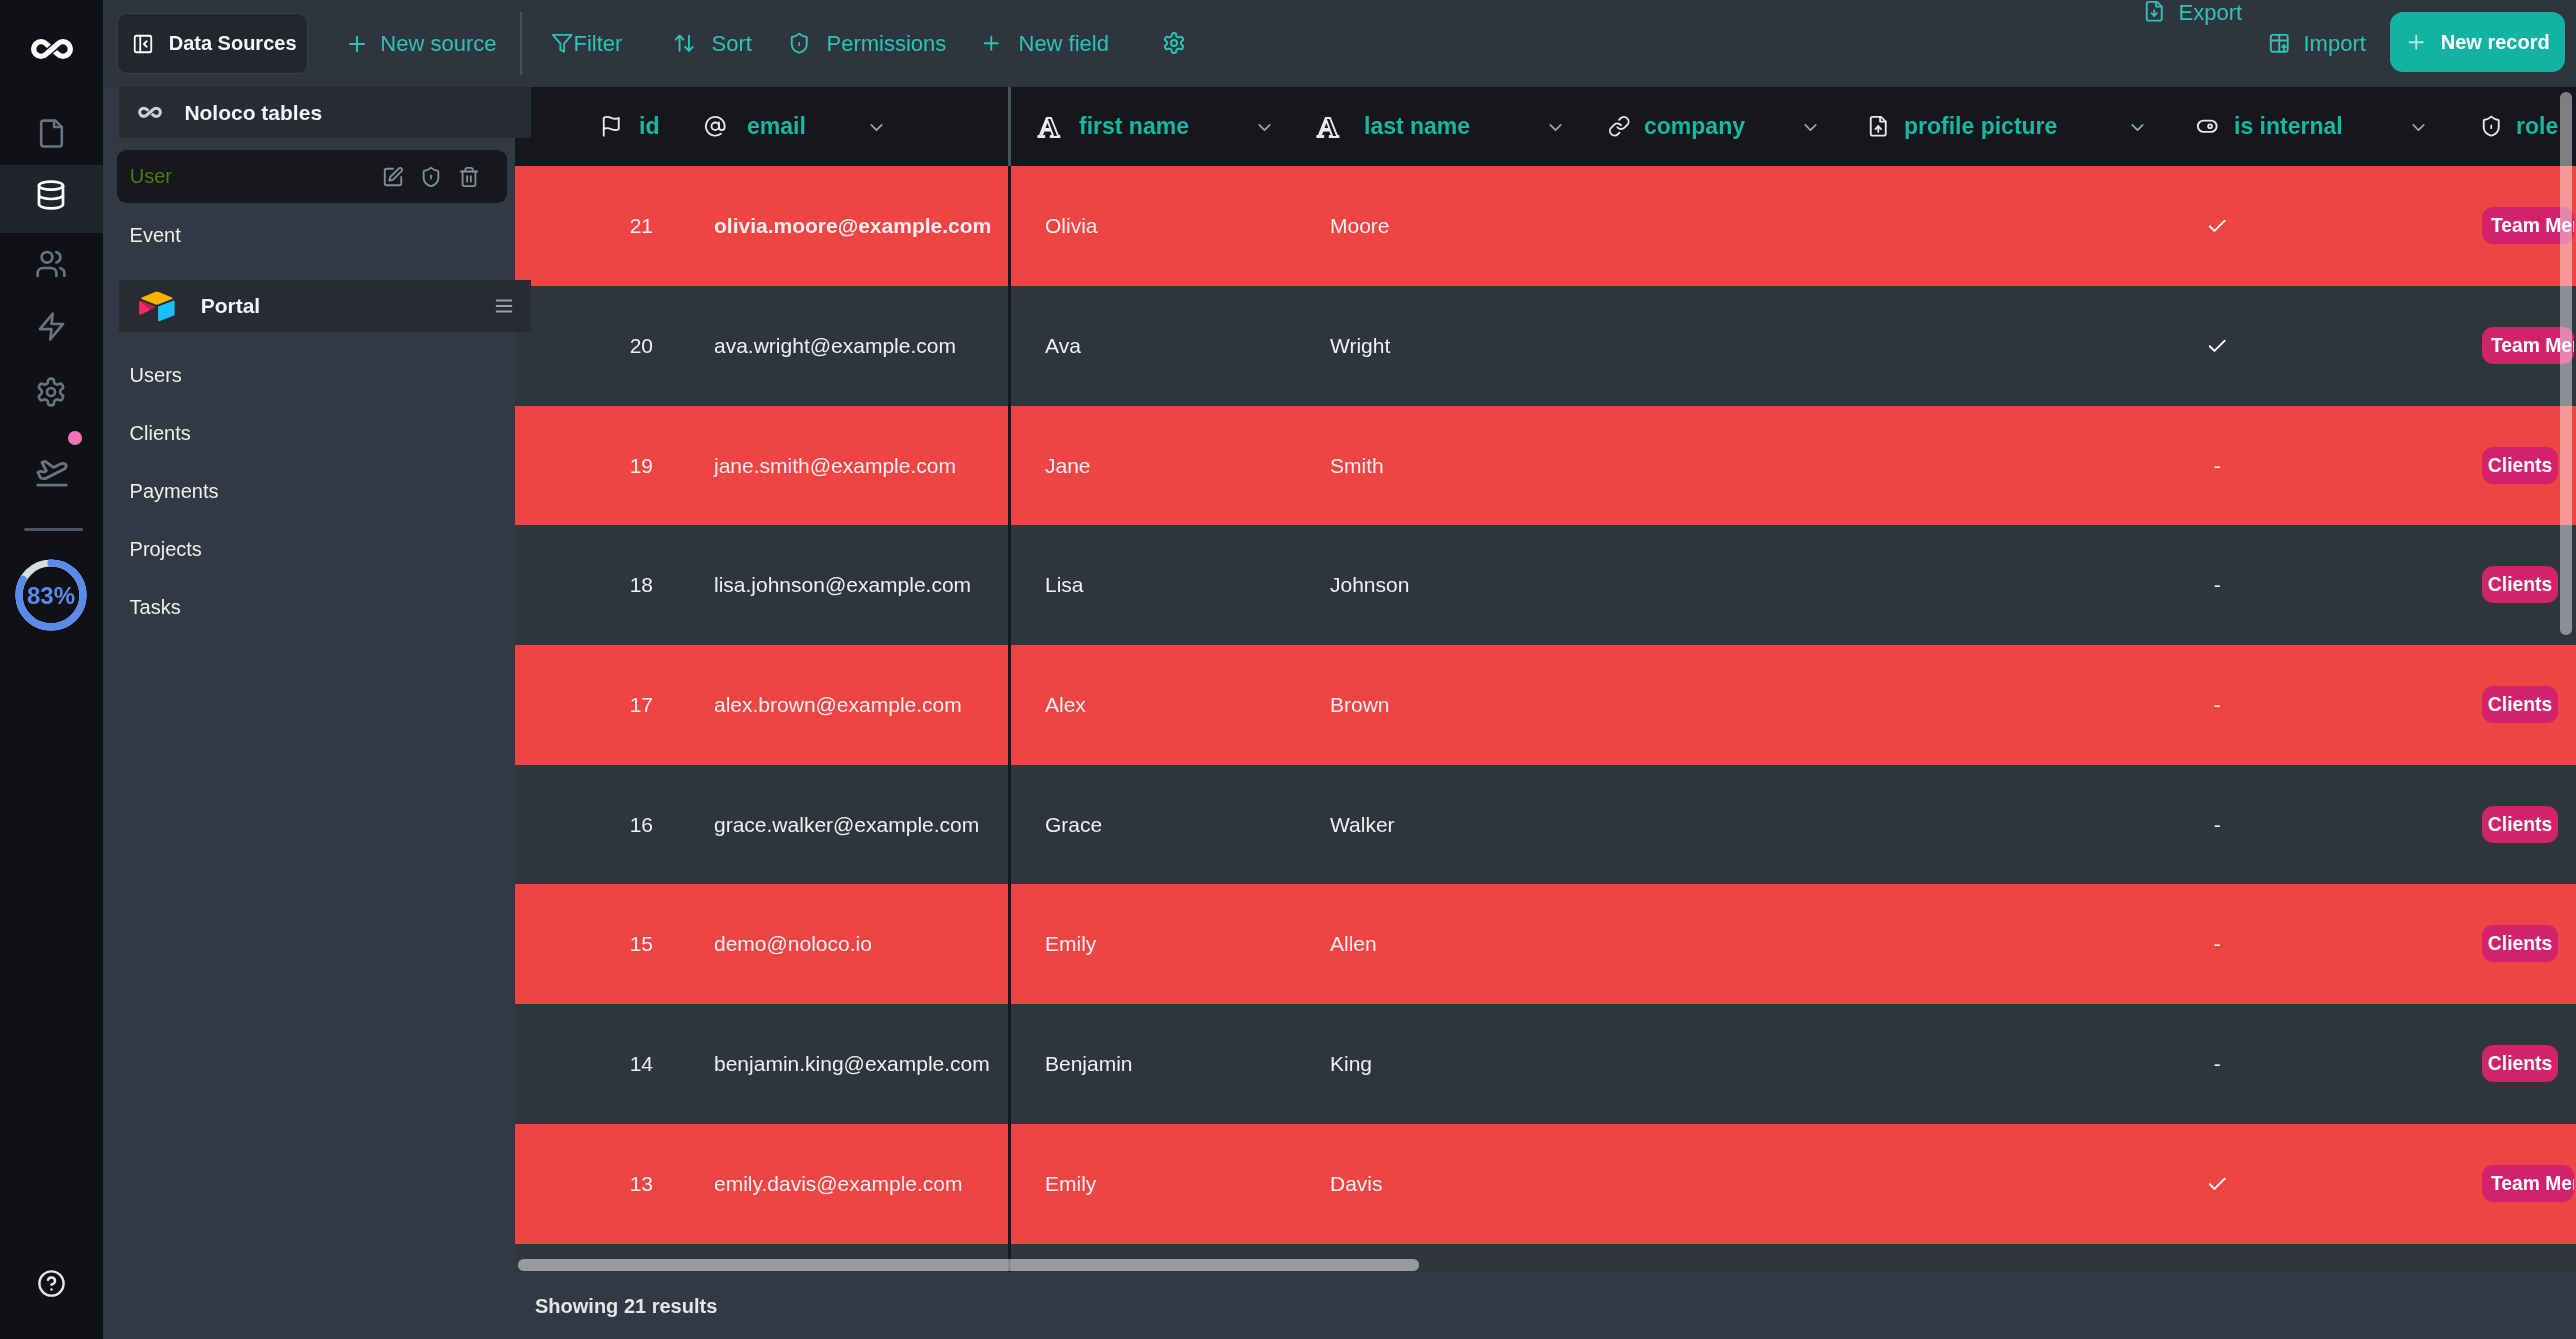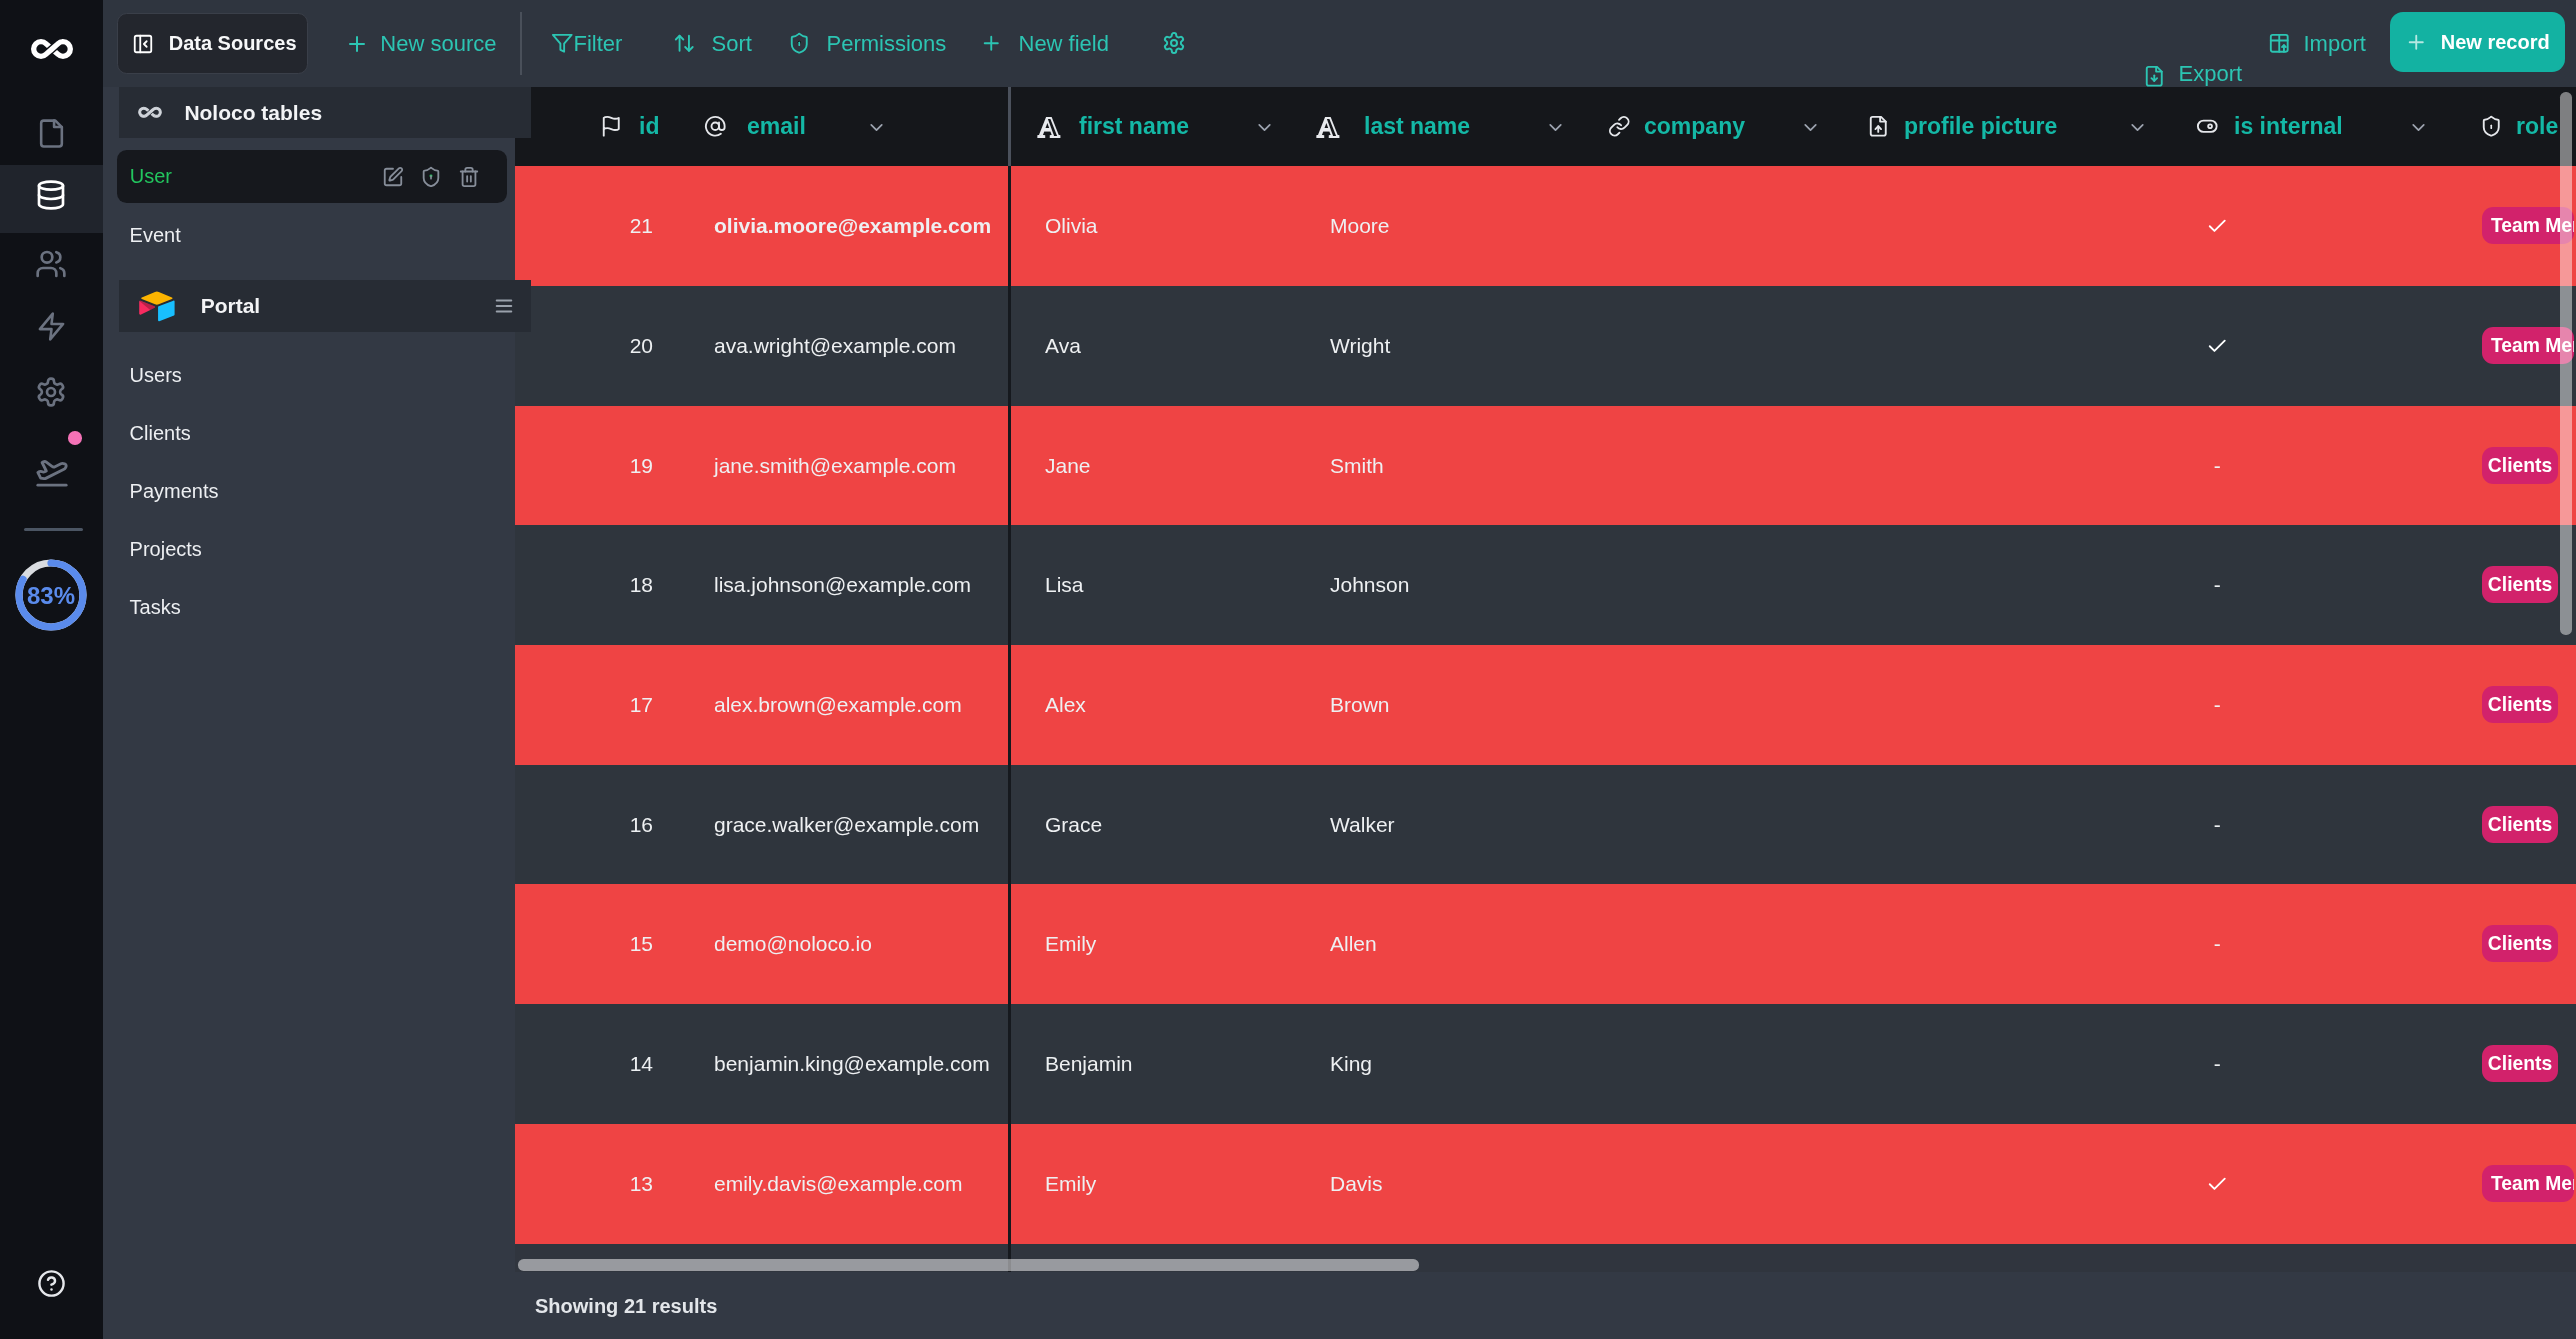--- a/index.html
+++ b/index.html
@@ -20,21 +20,21 @@
      display:flex; align-items:center; color:#f7f8f9; font-size:20px; font-weight:bold; position:absolute;
      white-space:nowrap; }
   #newrec { left:2287px; top:12px; width:175px; height:60px; background:#13b2a2; border-radius:13px;
      display:flex; align-items:center; justify-content:center; color:#fff; font-size:20px; font-weight:bold; position:absolute; }
 
   
   #s2 { left:103px; top:87px; width:412px; height:1253px; background:#333944; z-index:10; }
   .sechdr { position:absolute; left:16px; width:412px; height:51px; background:#272c34; display:flex; align-items:center; }
   .s2item { position:absolute; left:26.6px; font-size:20px; color:#edeff2; }
   #userpill { position:absolute; left:13.7px; top:63px; width:390px; height:53px; background:#16181d; border-radius:9.7px;
-     display:flex; align-items:center; color:#22c55e; font-size:20px; }
+     display:flex; align-items:center; color:#4d7c0f; font-size:20px; }
 
   
   #tbl { left:515px; top:87px; width:2061px; height:1253px; background:#30353e; }
   #thead { position:absolute; left:0; top:0; width:2061px; height:79px; background:#15171b; }
   .hcell { position:absolute; top:0; height:79px; display:flex; align-items:center; color:#14b8a6;
      font-size:23px; font-weight:bold; }
   .row { position:absolute; left:0; width:2061px; height:120px; }
   .rowl { background:#ef4444;text-align:right; }
   .rowd { background:#2f353d; }
   .cell { position:absolute; top:0; height:120px; display:flex; align-items:center;
@@ -214,21 +214,21 @@
   <div class="abs" style="left:877px;top:0;height:87px;display:flex;align-items:center;">
     <svg width="22.5" height="22.5" viewBox="0 0 24 24" stroke="#2cc5b3">
         <use href="#i-plus"></use>
       </svg>
     <span class="tealtxt" style="margin-left:16px;">New field</span>
   </div>
   <svg class="abs" style="left:1059px;top:31px;" width="24" height="24" viewBox="0 0 24 24" stroke="#2cc5b3">
       <use href="#i-gear"></use>
     </svg>
 
-  <div class="abs" style="left:2040px;top:0;height:87px;display:flex;align-items:flex-end;">
+  <div class="abs" style="left:2040px;top:0;height:87px;display:flex;align-items:flex-start;">
     <svg width="22.5" height="22.5" viewBox="0 0 24 24" stroke="#2cc5b3">
         <use href="#i-export"></use>
       </svg>
     <span class="tealtxt" style="margin-left:13px;">Export</span>
   </div>
   <div class="abs" style="left:2165px;top:0;height:87px;display:flex;align-items:center;">
     <svg width="22.5" height="22.5" viewBox="0 0 24 24" stroke="#2cc5b3">
         <use href="#i-import"></use>
       </svg>
     <span class="tealtxt" style="margin-left:13px;">Import</span>

